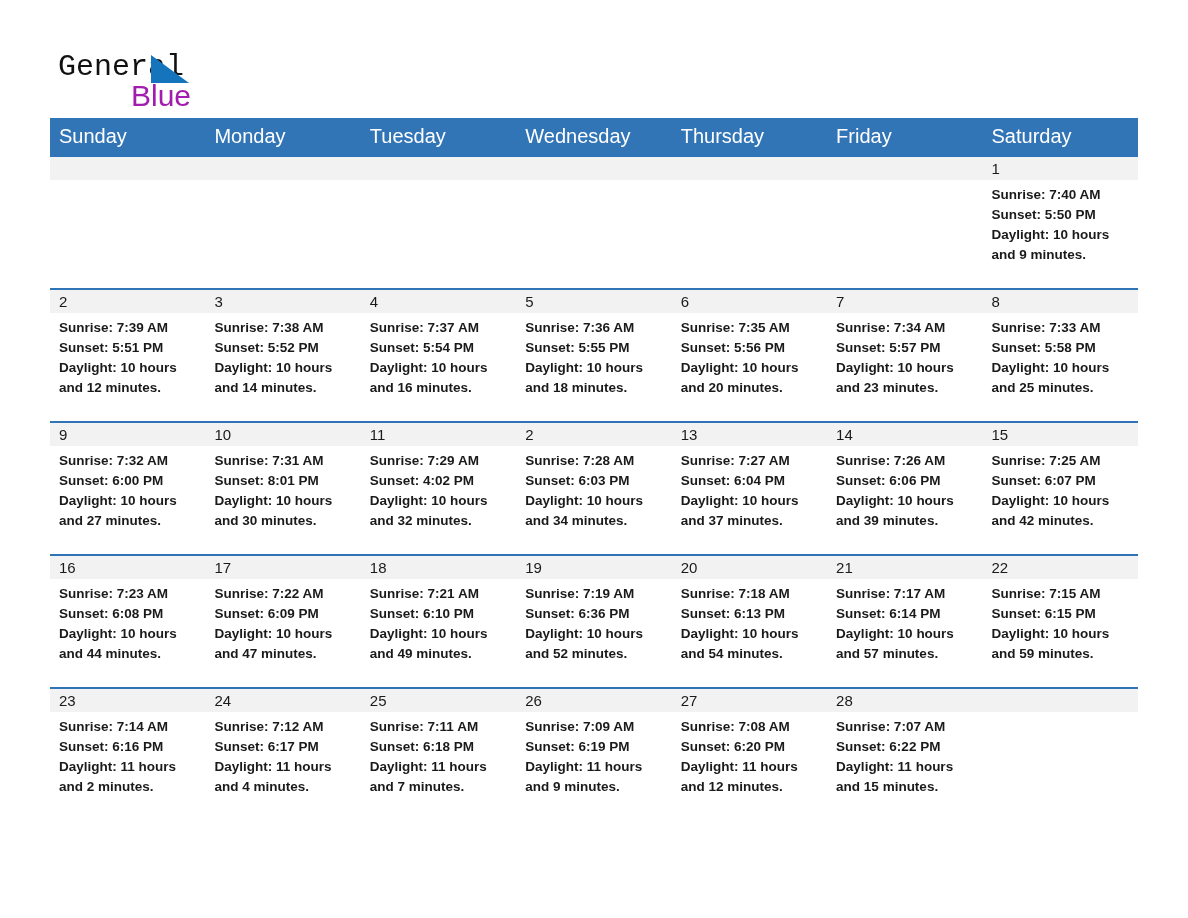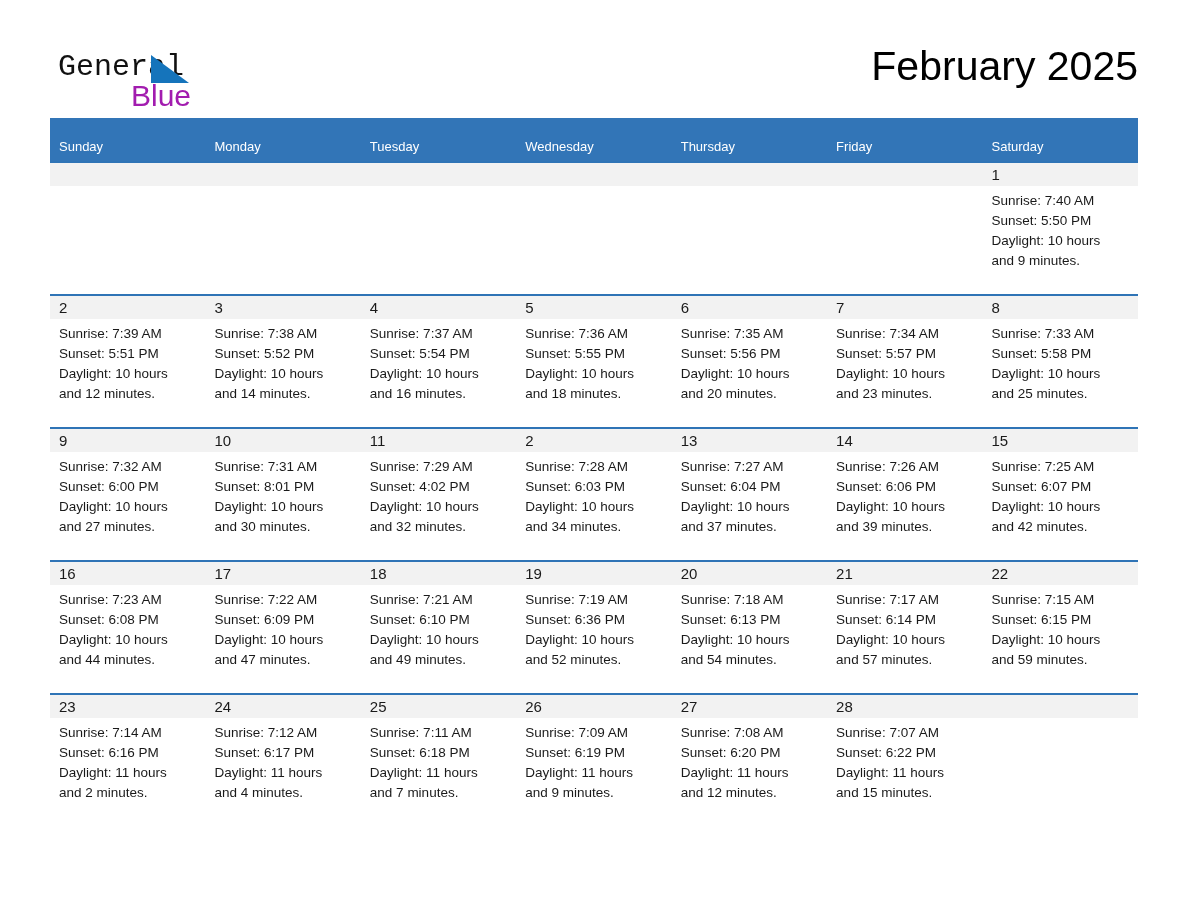--- a/index.html
+++ b/index.html
@@ -94,24 +94,24 @@
     width: 1088px;
     border-collapse: collapse;
     table-layout: fixed;
     margin-top: 18px;
   }
   .calendar col { width: 155.43px; }
 
   thead th {
     background: #3275b7;
     color: #ffffff;
-    font-size: 13px;
+    font-size: 20px;
     font-weight: normal;
     text-align: left;
-    padding: 21px 0 7px 9px;
+    padding: 7px 0 7px 9px;
     height: 17px;
     vertical-align: middle;
     box-sizing: border-box;
   }
 
   tbody tr.week-row > td {
     border-top: 2px solid #2f74b6;
     vertical-align: top;
     padding: 0;
     height: 133px;
@@ -135,38 +135,38 @@
     padding: 0 0 0 9px;
     font-size: 15px;
     color: #1a1a1a;
     box-sizing: border-box;
   }
   .cell-body {
     padding: 5px 6px 0 9px;
     font-size: 13.5px;
     line-height: 20px;
     color: #1a1a1a;
+    font-weight: bold;
   }
   .cell-body div { white-space: nowrap; }
 </style>
 </head>
 <body>
 
 <div class="page">
 
   <div class="header">
 
     <div class="brand">
       <span class="brand-general">General</span>
       <span class="brand-triangle"></span>
       <span class="brand-blue">Blue</span>
     </div>
 
     <div class="title-block">
-      <h1 class="cal-title">February 2025</h1>
     </div>
 
   </div>
 
   <table class="calendar">
     <colgroup>
       <col>
         <col>
         <col>
         <col>

